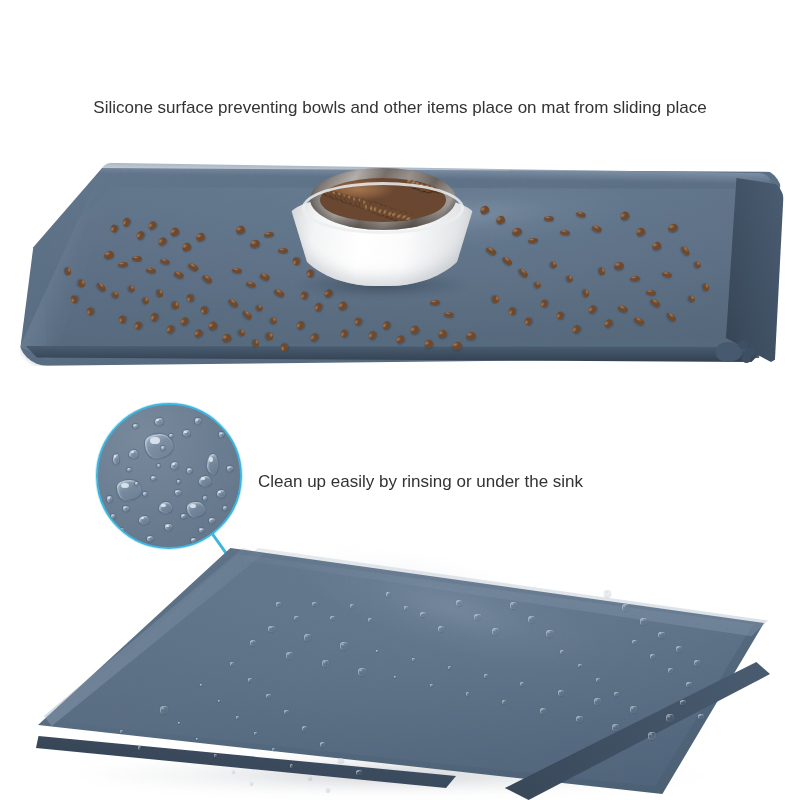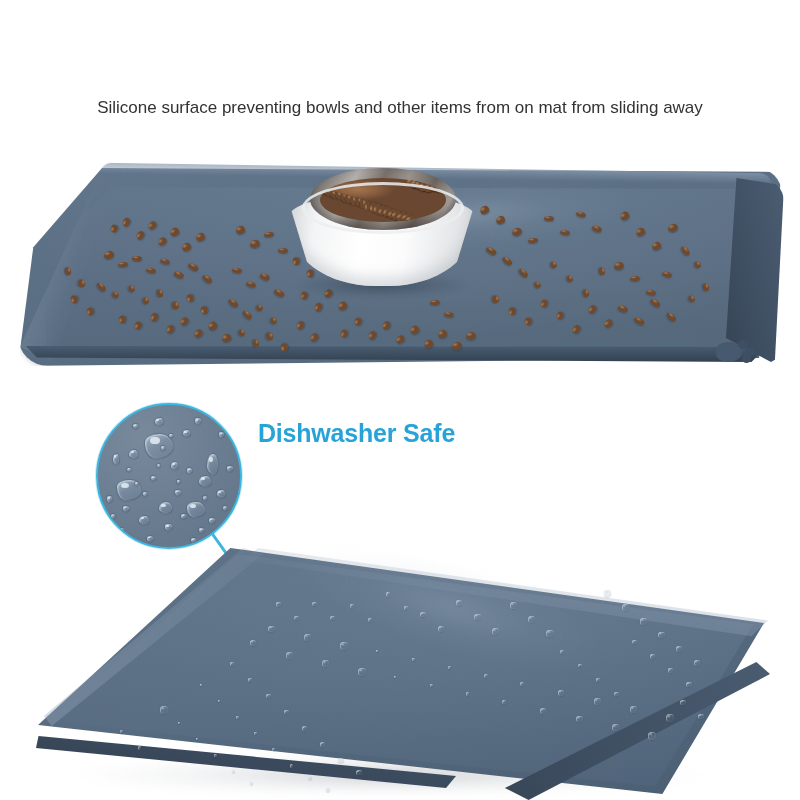--- a/index.html
+++ b/index.html
@@ -429,21 +429,21 @@
     background: radial-gradient(closest-side at 34% 28%, rgba(214,228,240,0.62) 0%, rgba(150,170,190,0.30) 55%, rgba(106,126,148,0.14) 100%);
     box-shadow: inset 0.5px 0.5px 1px rgba(236,244,250,0.75), 0 0.5px 1px rgba(44,58,74,0.30);
   }
 </style>
 </head>
 <body>
 
 <div class="stage">
 
 
-  <div class="main-subtitle">Silicone surface preventing bowls and other items from on mat from sliding away</div>
+  <div class="main-subtitle">Silicone surface preventing bowls and other items place on mat from sliding place</div>
 
   <div class="mat-top-scene">
     <div class="mat-top-body"></div>
     <div class="mat-top-inner"></div>
     <div class="mat-top-lip-far"></div>
     <div class="mat-top-lip-left"></div>
     <div class="mat-top-sheen"></div>
     <div class="mat-top-edge-front"></div>
     <div class="mat-top-edge-right"></div>
 
@@ -685,22 +685,22 @@
         <span class="droplet" style="left: 104px; top: 90px; width: 6px; height: 6px; border-radius: 60% 40% 45% 55% / 55% 60% 40% 45%;"></span>
         <span class="droplet" style="left: 12px; top: 108px; width: 6px; height: 6px; border-radius: 61% 39% 46% 54% / 54% 61% 39% 46%;"></span>
         <span class="droplet" style="left: 92px; top: 132px; width: 7px; height: 6px; border-radius: 62% 38% 47% 53% / 53% 62% 38% 47%;"></span>
         <span class="droplet" style="left: 58px; top: 58px; width: 5px; height: 5px; border-radius: 63% 37% 48% 52% / 52% 63% 37% 48%;"></span>
         <span class="droplet" style="left: 124px; top: 100px; width: 6px; height: 6px; border-radius: 64% 36% 49% 51% / 51% 64% 36% 49%;"></span>
         <span class="droplet" style="left: 36px; top: 76px; width: 5px; height: 5px; border-radius: 40% 60% 50% 50% / 50% 40% 60% 50%;"></span>
         <span class="droplet" style="left: 78px; top: 74px; width: 5px; height: 5px; border-radius: 41% 59% 51% 49% / 49% 41% 59% 51%;"></span>
       </div>
   </div>
 
-  <div class="section2-title">Dishwasher Safe</div>
-
+
+  <div class="section2-subtitle">Clean up easily by rinsing or under the sink</div>
 
   <div class="mat-bottom-scene">
     <div class="mb-shadow"></div>
     <div class="mat-bottom-body"></div>
     <div class="mat-bottom-inner"></div>
     <div class="mb-lip-a"></div>
     <div class="mb-lip-b"></div>
     <div class="mb-sheen"></div>
     <div class="mb-edge-front"></div>
     <div class="mb-edge-right"></div>

